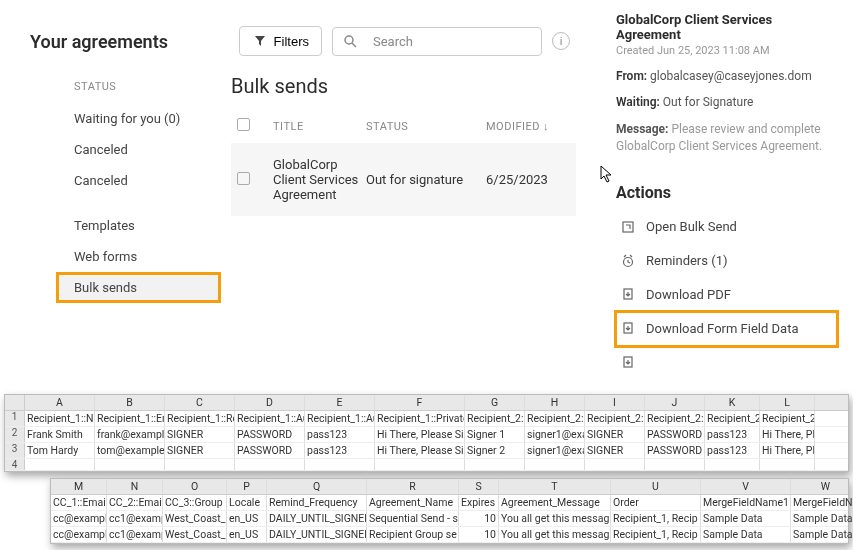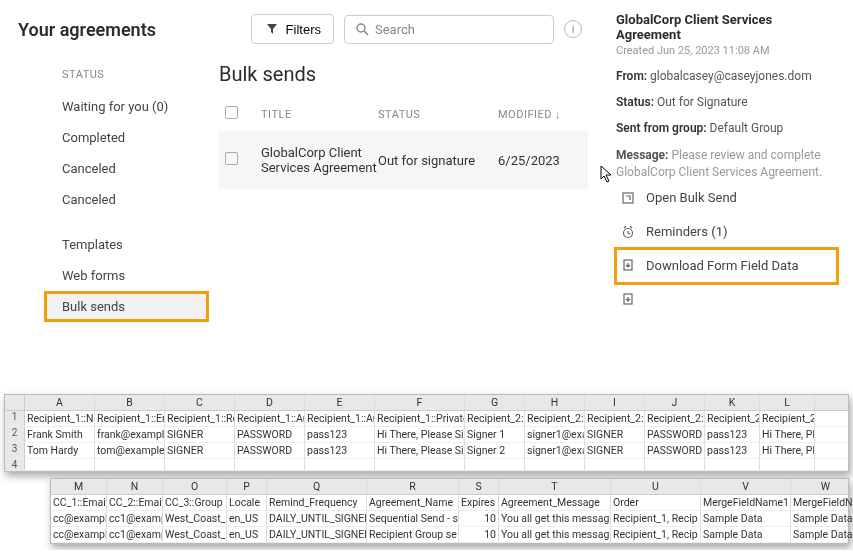--- a/index.html
+++ b/index.html
@@ -1,22 +1,22 @@
 <!DOCTYPE html>
 <html><head>
   <meta charset="utf-8">
   <style>
     * { box-sizing: border-box; margin: 0; padding: 0; }
     body { font-family: -apple-system, BlinkMacSystemFont, "Segoe UI", Roboto, Arial, sans-serif; background: #fff; color: #2c2c2c; width: 853px; }
     .top-app { display: flex; height: 392px; }
-    .left-panel { width: 600px; padding: 0; }
+    .left-panel { width: 600px; padding: 12px; }
     .header-row { display: flex; align-items: center; padding: 14px 18px 10px 18px; }
     .page-title { font-size: 18px; font-weight: 600; flex: 1; }
     .filters-btn { display: flex; align-items: center; gap: 6px; padding: 6px 12px; border: 1px solid #ccc; border-radius: 4px; background: #fff; cursor: pointer; font-size: 13px; }
-    .search-wrap { display: flex; align-items: center; gap: 6px; margin-left: 10px; padding: 6px 10px; border: 1px solid #ccc; border-radius: 4px; width: 210px; color: #888; font-size: 13px; }
+    .search-wrap { display: flex; align-items: center; gap: 16px; margin-left: 10px; padding: 6px 10px; border: 1px solid #ccc; border-radius: 4px; width: 210px; color: #888; font-size: 13px; }
     .info-icon { margin-left: 10px; width: 18px; height: 18px; border: 1px solid #bbb; border-radius: 50%; display: flex; align-items: center; justify-content: center; font-size: 11px; color: #888; cursor: pointer; }
     .layout { display: flex; margin-left: 44px; }
     .sidebar { width: 165px; padding: 8px 0 0 0; }
     .sidebar-label { font-size: 11px; color: #888; letter-spacing: 0.5px; padding: 6px 18px 10px 18px; }
     .sidebar-item { font-size: 13px; padding: 8px 18px; color: #444; cursor: pointer; }
     .sidebar-item.highlighted { background: #f2f2f2; outline: 3px solid #f59e0b; outline-offset: -3px; }
     .sidebar-gap { height: 14px; }
     .content { flex: 1; padding: 8px 12px 0 10px; }
     .content-title { font-size: 20px; font-weight: 400; margin-bottom: 12px; }
     .table-header { display: flex; align-items: center; font-size: 11px; color: #888; letter-spacing: 0.5px; padding: 8px 6px; border-bottom: 1px solid transparent; }
@@ -71,21 +71,20 @@
         </span>
         <span>Search</span>
       </div>
       <div class="info-icon">i</div>
     </div>
 
     <div class="layout">
       <div class="sidebar">
         <div class="sidebar-label">STATUS</div>
         <div class="sidebar-item">Waiting for you (0)</div>
-        <div class="sidebar-item">Completed</div>
         <div class="sidebar-item">Canceled</div>
         <div class="sidebar-item">Canceled</div>
         <div class="sidebar-gap"></div>
         <div class="sidebar-item">Templates</div>
         <div class="sidebar-item">Web forms</div>
         <div class="sidebar-item highlighted">Bulk sends</div>
       </div>
 
       <div class="content">
         <div class="content-title">Bulk sends</div>
@@ -102,43 +101,52 @@
           <div class="col-mod">6/25/2023</div>
         </div>
       </div>
     </div>
   </div>
 
   <div class="right-panel">
     <div class="rp-title">GlobalCorp Client Services Agreement</div>
     <div class="rp-sub">Created Jun 25, 2023 11:08 AM</div>
     <div class="rp-row"><b>From:</b> <span>globalcasey@caseyjones.dom</span></div>
-    <div class="rp-row"><b>Status:</b> <span>Out for Signature</span></div>
-    <div class="rp-row"><b>Sent from group:</b> <span>Default Group</span></div>
+    <div class="rp-row"><b>Waiting:</b> <span>Out for Signature</span></div>
     <div class="rp-message"><b>Message:</b> <span style="color:#999;">Please review and complete GlobalCorp Client Services Agreement.</span></div>
 
+    <div class="actions-title">Actions</div>
     <div class="action-item">
       <span class="action-icon">
           <svg width="14" height="14" viewBox="0 0 14 14">
             <rect x="2" y="2" width="10" height="10" fill="none" stroke="#666" stroke-width="1.2"></rect>
             <path d="M5 7 L9 7 M7 5 L7 9" stroke="#666" stroke-width="0"></path>
             <path d="M5 5 L9 5 L9 9" fill="none" stroke="#666" stroke-width="1.2"></path>
           </svg>
         </span>
       <span>Open Bulk Send</span>
     </div>
     <div class="action-item">
       <span class="action-icon">
           <svg width="14" height="14" viewBox="0 0 14 14">
             <circle cx="7" cy="8" r="4.5" fill="none" stroke="#666" stroke-width="1.2"></circle>
             <path d="M7 6 L7 8 L9 9" fill="none" stroke="#666" stroke-width="1.2"></path>
             <path d="M3 3 L5 1 M11 3 L9 1" stroke="#666" stroke-width="1.2"></path>
           </svg>
         </span>
       <span>Reminders (1)</span>
+    </div>
+    <div class="action-item">
+      <span class="action-icon">
+          <svg width="14" height="14" viewBox="0 0 14 14">
+            <rect x="3" y="1" width="8" height="10" fill="none" stroke="#666" stroke-width="1.2"></rect>
+            <path d="M7 4 L7 8 M5 6 L7 8 L9 6" fill="none" stroke="#666" stroke-width="1.2"></path>
+          </svg>
+        </span>
+      <span>Download PDF</span>
     </div>
     <div class="action-item highlighted">
       <span class="action-icon">
           <svg width="14" height="14" viewBox="0 0 14 14">
             <rect x="3" y="1" width="8" height="10" fill="none" stroke="#666" stroke-width="1.2"></rect>
             <path d="M7 4 L7 8 M5 6 L7 8 L9 6" fill="none" stroke="#666" stroke-width="1.2"></path>
           </svg>
         </span>
       <span>Download Form Field Data</span>
     </div>

